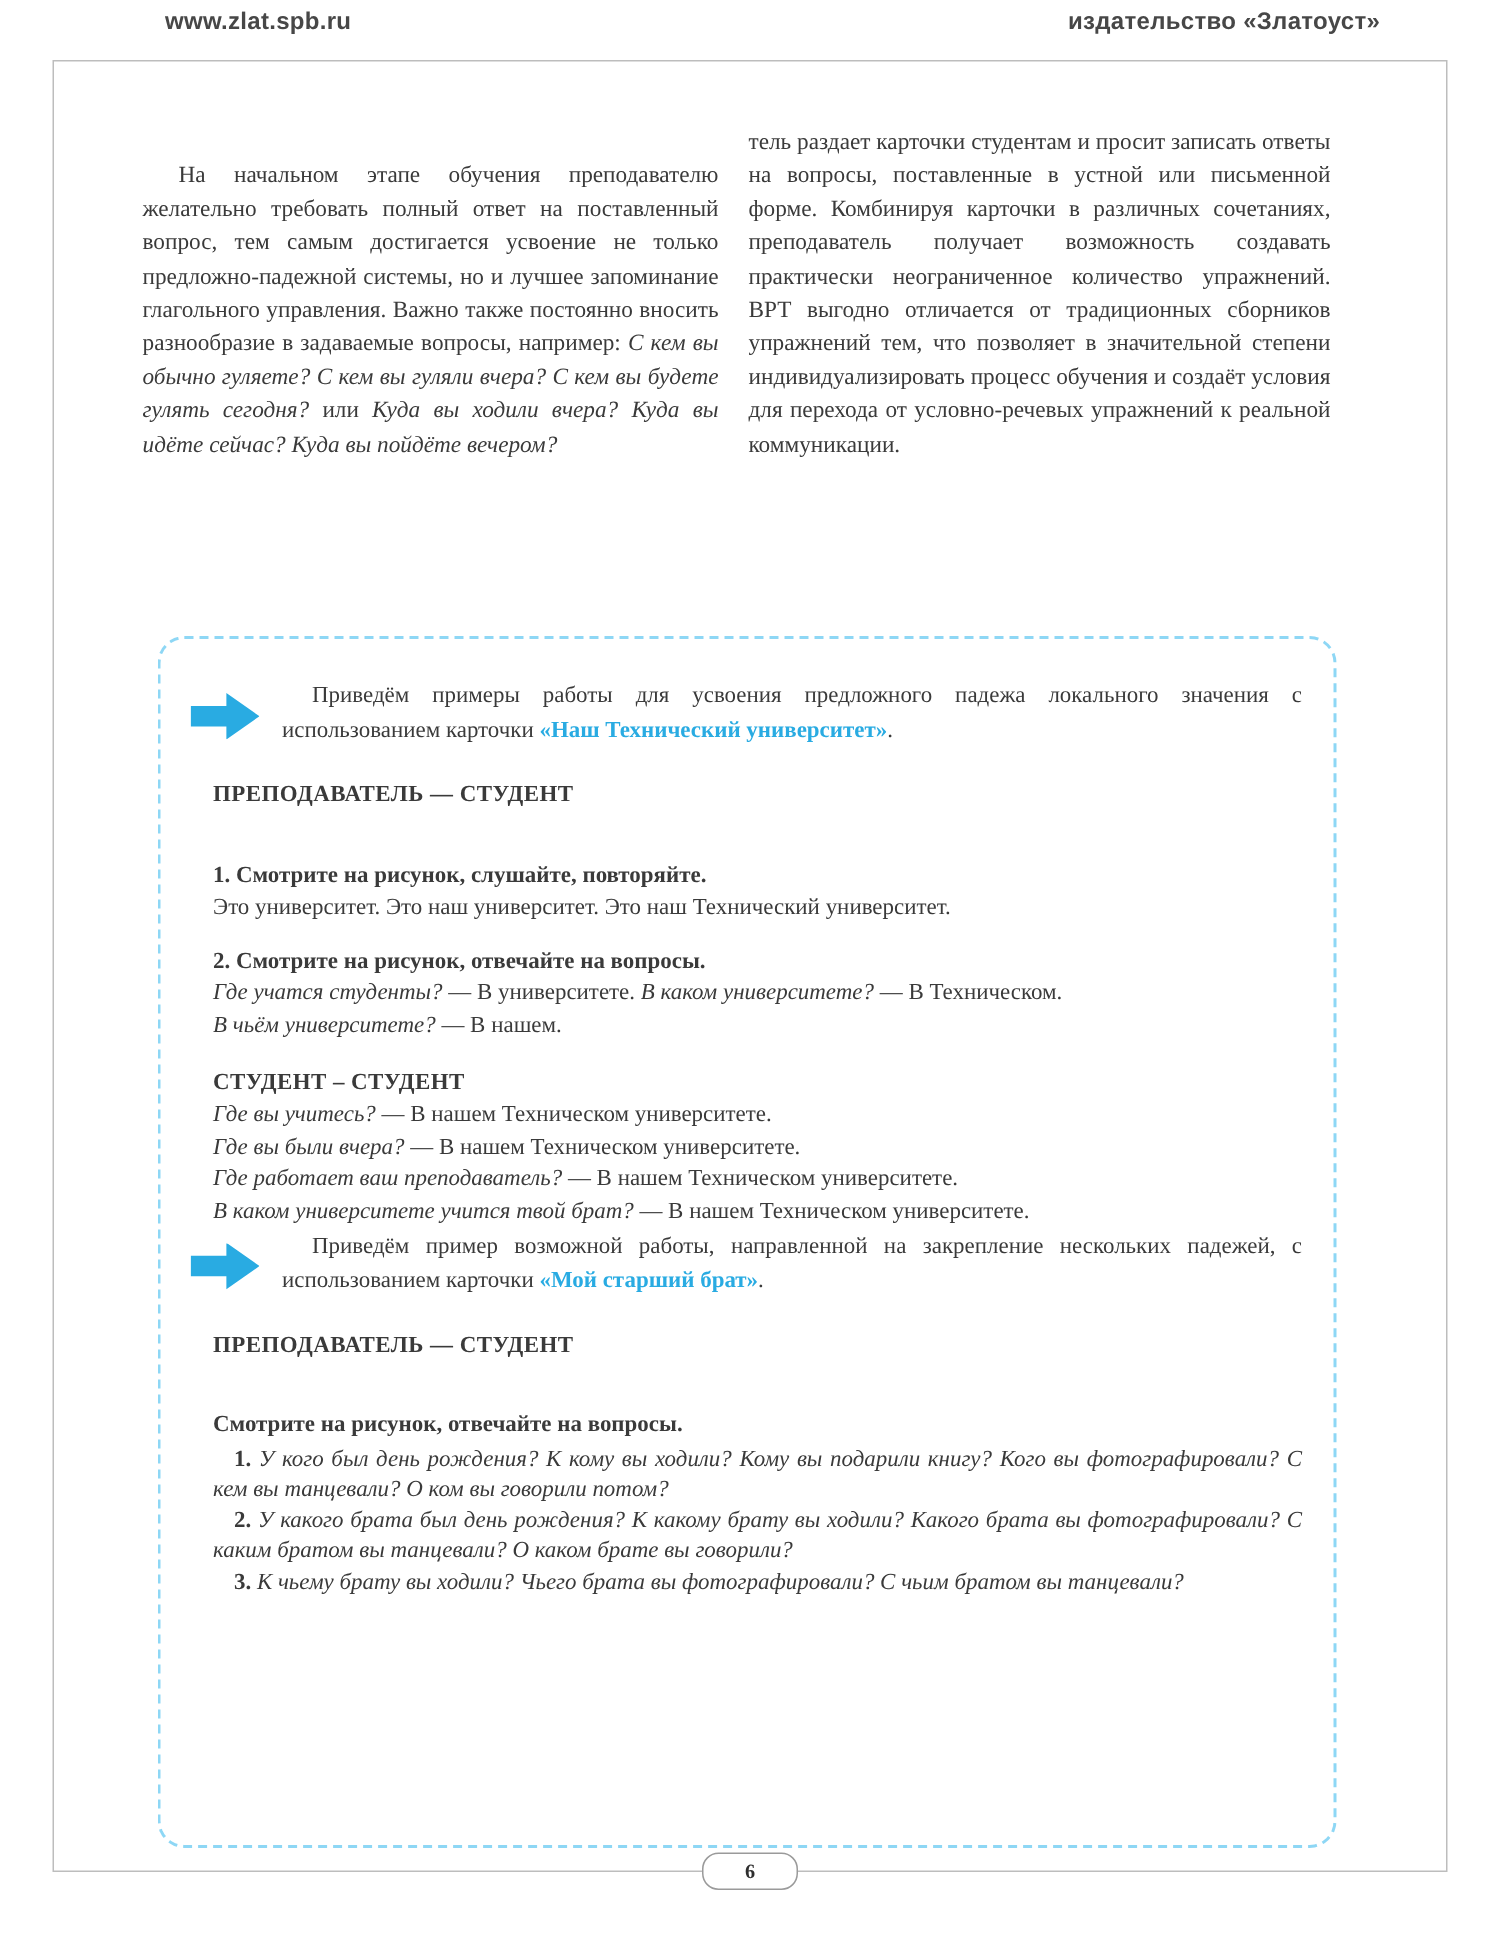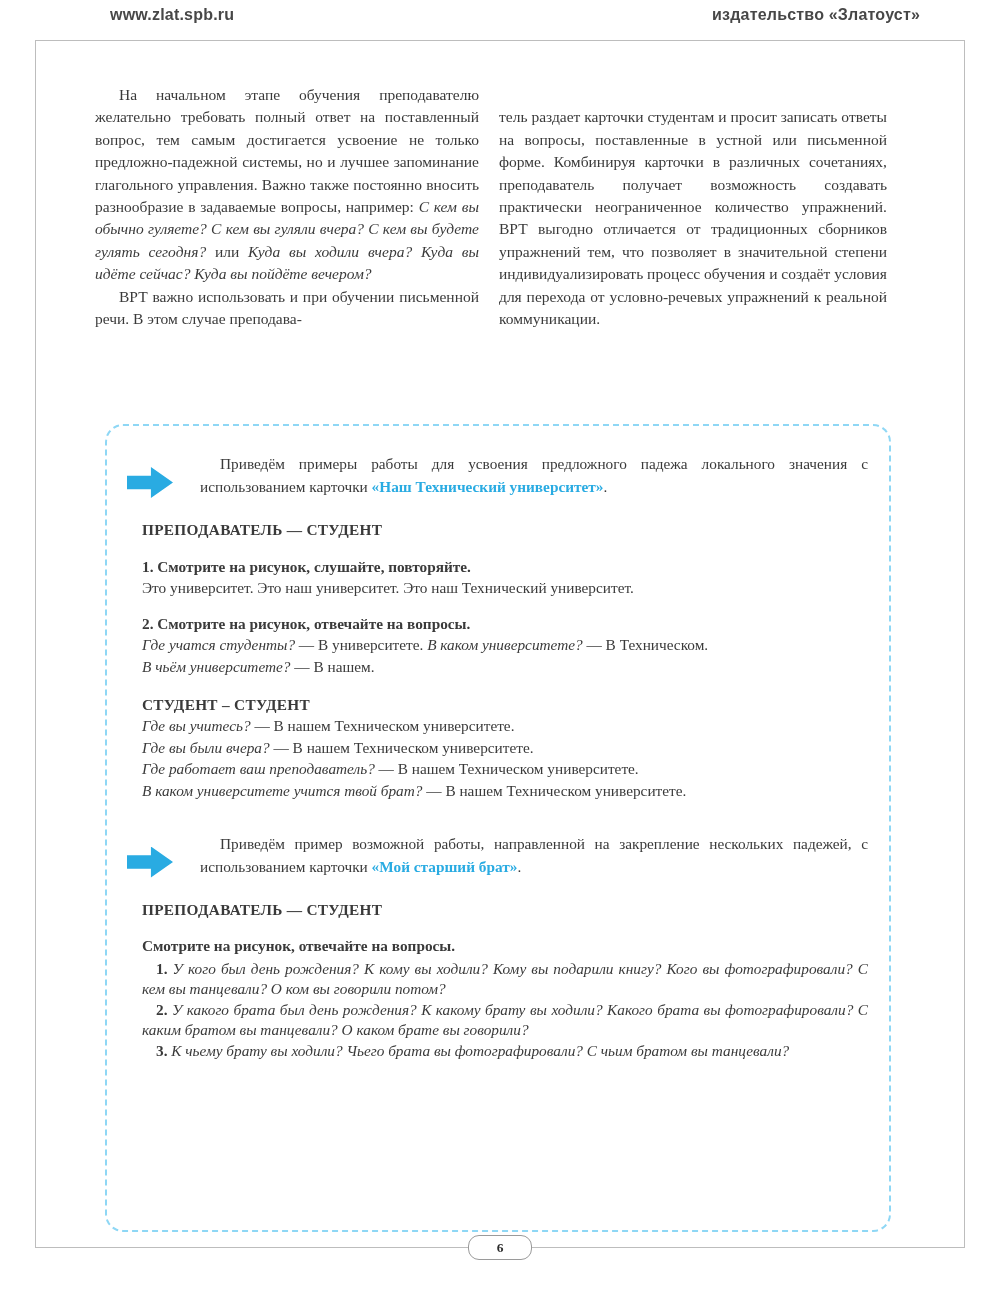--- a/index.html
+++ b/index.html
@@ -35,34 +35,34 @@
   .col p{margin:0;text-indent:24px;}
   .col p.nofirst{text-indent:0;}
   
   .exbox{
     position:absolute;left:105px;top:424px;width:786px;height:808px;
     border:2px dashed var(--boxborder,#8ed7f5);
     border-radius:18px;box-sizing:border-box;
     padding:26px 21px 0 35px;
     font-size:15.3px;line-height:21.6px;
   }
-  .intro-row{display:flex;margin-left:-15px;align-items:flex-end;gap:12px;}
+  .intro-row{display:flex;margin-left:-15px;align-items:center;}
   .arrow{
     flex:0 0 46px;height:31px;margin-top:5px;
     background:var(--accent,#29abe2);
     clip-path:polygon(0 28%,52% 28%,52% 0,100% 50%,52% 100%,52% 72%,0 72%);
   }
   .intro-text{margin-left:15px;flex:1;text-align:justify;text-indent:20px;line-height:23px;}
   .exheading{font-weight:bold;margin-top:21px;letter-spacing:.3px;}
-  .tasktitle{font-weight:bold;margin-top:15px;}
+  .tasktitle{font-weight:bold;margin-top:32px;}
   .tasktitle.tight{margin-top:14px;}
   .exline{margin:0;text-align:justify;}
   .gap16{margin-top:16px;}
   .gap26{margin-top:26px;}
-  .introrow2{margin-top:30px;}
+  .introrow2{}
   .qpara{margin:0;text-align:justify;text-indent:14px;line-height:20.5px;}
   .qblock{margin-top:2px;}
   
   .rt-i{font-style:italic;}
   .rt-b{font-weight:bold;}
   .rt-blue{color:var(--accent,#29abe2);font-weight:bold;}
   
   .pagenum{
     position:absolute;left:468px;top:1235px;width:62px;height:23px;
     background:#ffffff;border:1px solid #9a9a9a;border-radius:11px;
@@ -76,21 +76,20 @@
 <div class="page">
 
   <div class="runhead left">www.zlat.spb.ru</div>
   <div class="runhead right">издательство «Златоуст»</div>
 
   <div class="frame"></div>
 
   <div class="cols">
     <div class="col left">
       <p><span>На начальном этапе обучения преподавателю желательно требовать полный ответ на поставленный вопрос, тем самым достигается усвоение не только предложно-падежной системы, но и лучшее запоминание глагольного управления. Важно также постоянно вносить разнообразие в задаваемые вопросы, например: </span><span class="rt-i">С кем вы обычно гуляете? С кем вы гуляли вчера? С кем вы будете гулять сегодня?</span><span> или </span><span class="rt-i">Куда вы ходили вчера? Куда вы идёте сейчас? Куда вы пойдёте вечером?</span></p>
-      <p><span>ВРТ важно использовать и при обучении письменной речи. В этом случае преподава-</span></p>
     </div>
     <div class="col right">
       <p class="nofirst"><span>тель раздает карточки студентам и просит записать ответы на вопросы, поставленные в устной или письменной форме. Комбинируя карточки в различных сочетаниях, преподаватель получает возможность создавать практически неограниченное количество упражнений. ВРТ выгодно отличается от традиционных сборников упражнений тем, что позволяет в значительной степени индивидуализировать процесс обучения и создаёт условия для перехода от условно-речевых упражнений к реальной коммуникации.</span></p>
     </div>
   </div>
 
   <div class="exbox">
 
     <div class="intro-row">
       <div class="arrow"></div>

